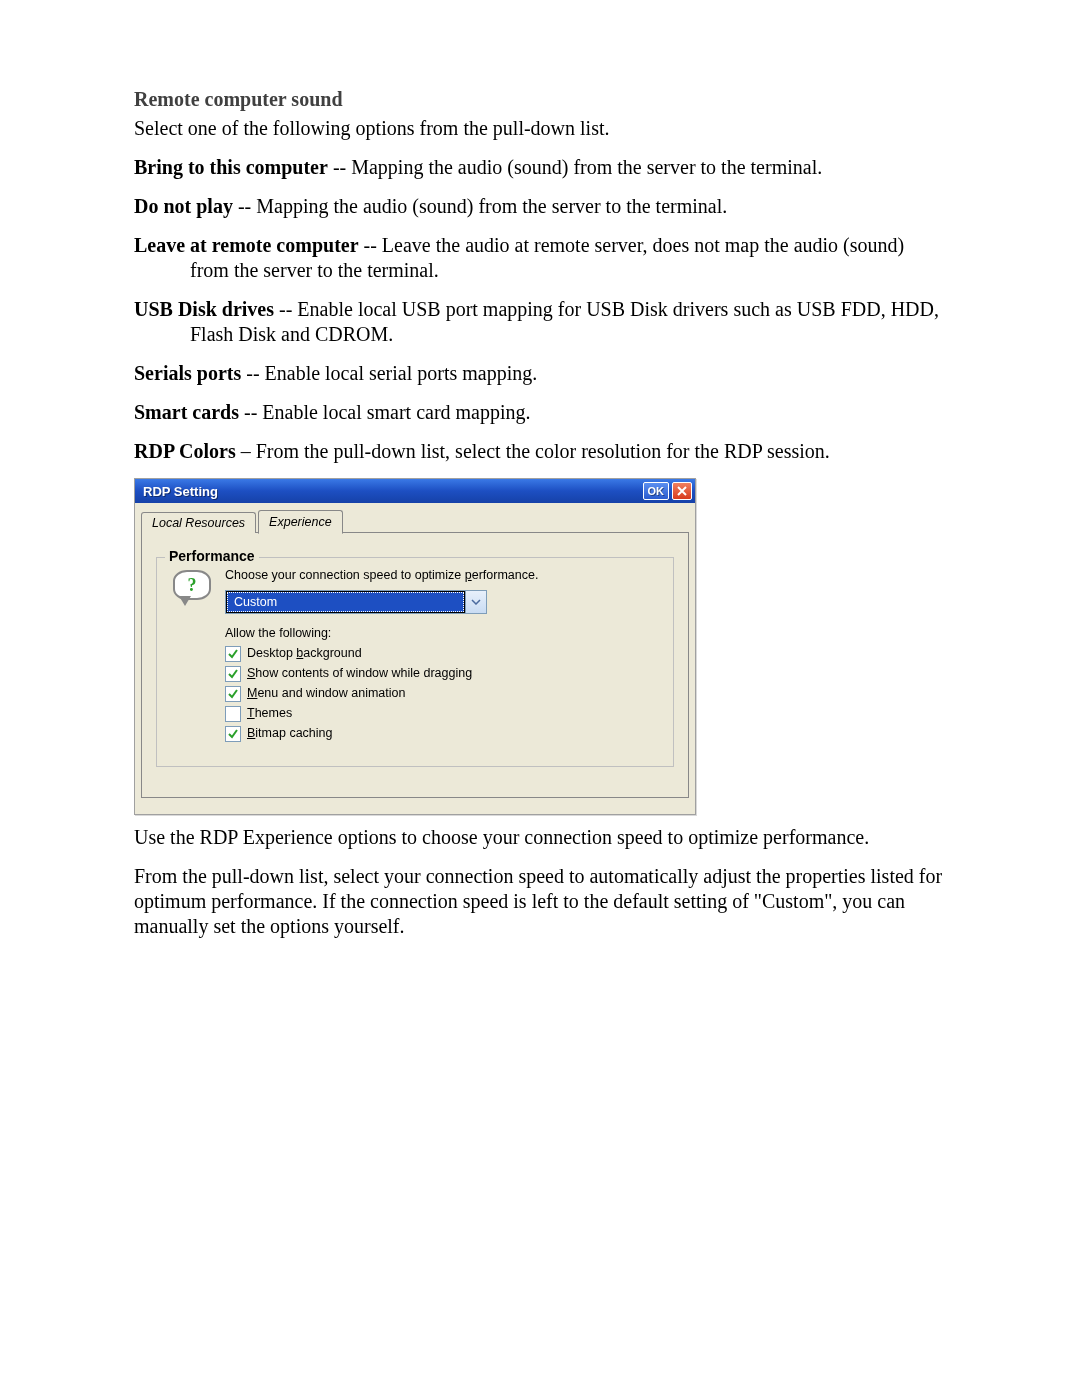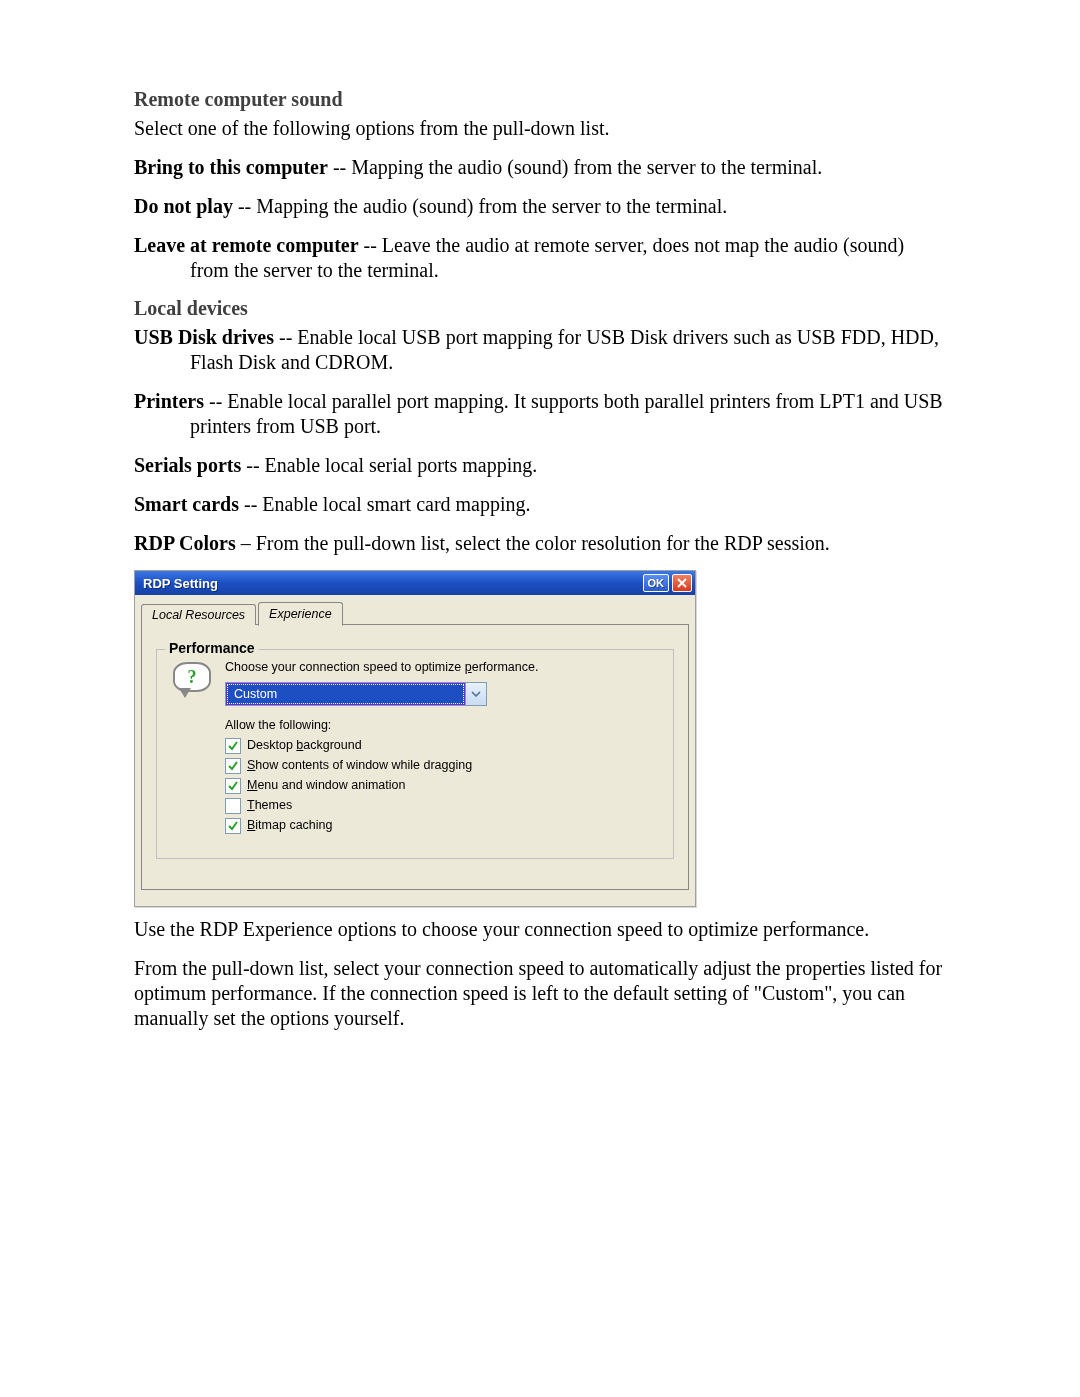--- a/index.html
+++ b/index.html
@@ -135,21 +135,21 @@
     position: absolute; bottom: 0; left: 8px;
     width: 0; height: 0;
     border-left: 6px solid transparent;
     border-right: 6px solid transparent;
     border-top: 10px solid #888;
   }
   .field-col { flex: 1; }
   .instruction { margin: 0 0 8px 0; font-size: 12.5px; }
   .dropdown {
     display: flex; width: 260px; height: 22px;
-    border: 1px solid #7e9db9; background: #6d28d9;
+    border: 1px solid #7e9db9; background: #000000;
   }
   .dropdown-value {
     flex: 1; background: #1d4fc2; color: #fff;
     padding: 2px 6px; font-size: 12.5px;
     border: 1px dotted #fff; margin: 1px; box-sizing: border-box;
   }
   .dropdown-arrow {
     width: 20px; background: linear-gradient(to bottom,#e8f0fb,#c9dcf3);
     border-left: 1px solid #7e9db9;
     display:flex;align-items:center;justify-content:center;
@@ -171,24 +171,22 @@
 <div class="page">
 
   <div class="blue-heading">Remote computer sound</div>
   <p>Select one of the following options from the pull-down list.</p>
   <div id="remote-sound-items">
       <p class="def"><strong>Bring to this computer</strong> -- Mapping the audio (sound) from the server to the terminal.</p>
       <p class="def"><strong>Do not play</strong> -- Mapping the audio (sound) from the server to the terminal.</p>
       <p class="def"><strong>Leave at remote computer</strong> -- Leave the audio at remote server, does not map the audio (sound) from the server to the terminal.</p>
     </div>
 
-  <div class="blue-heading">Local devices</div>
   <div id="local-devices-items">
       <p class="def"><strong>USB Disk drives</strong> -- Enable local USB port mapping for USB Disk drivers such as USB FDD, HDD, Flash Disk and CDROM.</p>
-      <p class="def"><strong>Printers</strong> -- Enable local parallel port mapping. It supports both parallel printers from LPT1 and USB printers from USB port.</p>
       <p class="def"><strong>Serials ports</strong> -- Enable local serial ports mapping.</p>
       <p class="def"><strong>Smart cards</strong> -- Enable local smart card mapping.</p>
       <p class="def"><strong>RDP Colors</strong> – From the pull-down list, select the color resolution for the RDP session.</p>
     </div>
 
 
   <div class="dialog">
     <div class="titlebar">
       <span class="titlebar-title">RDP Setting</span>
       <span class="titlebar-btn ok-btn">OK</span>

